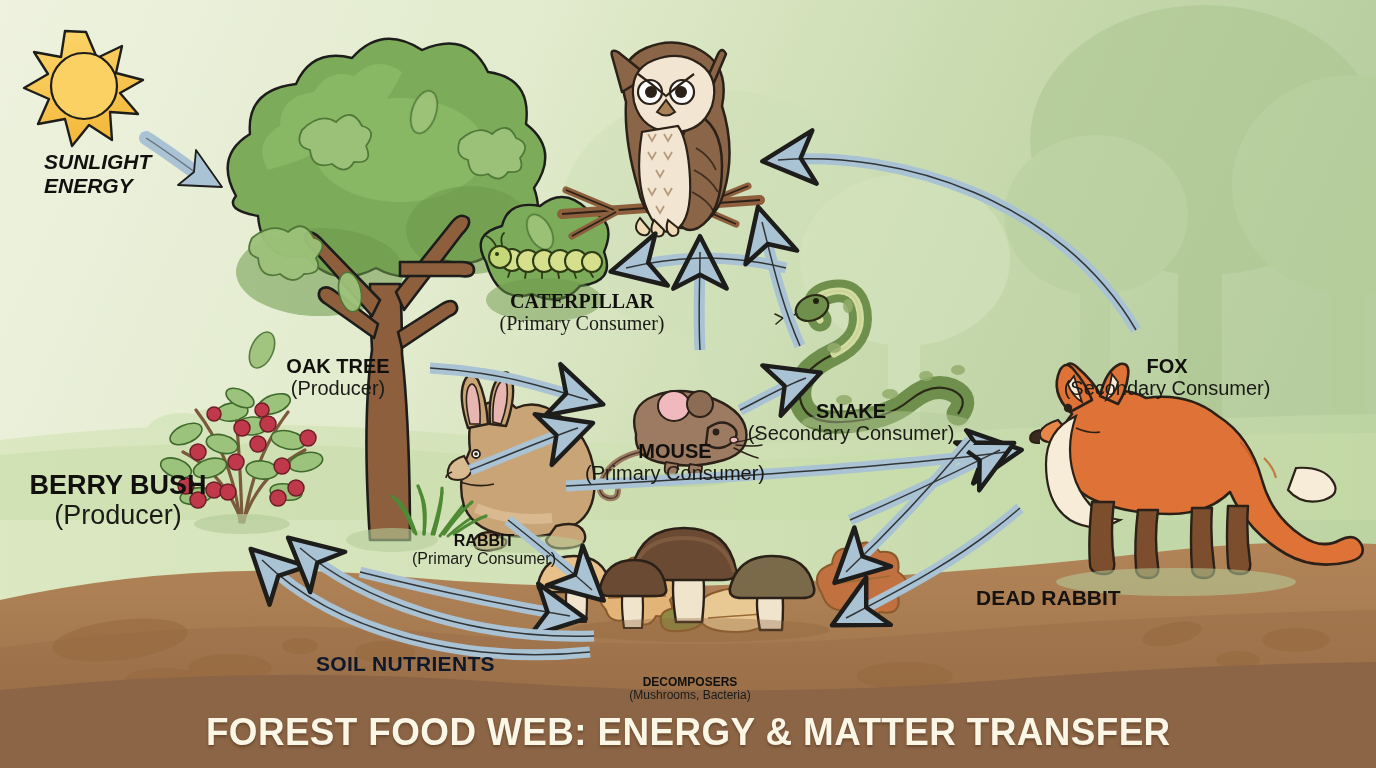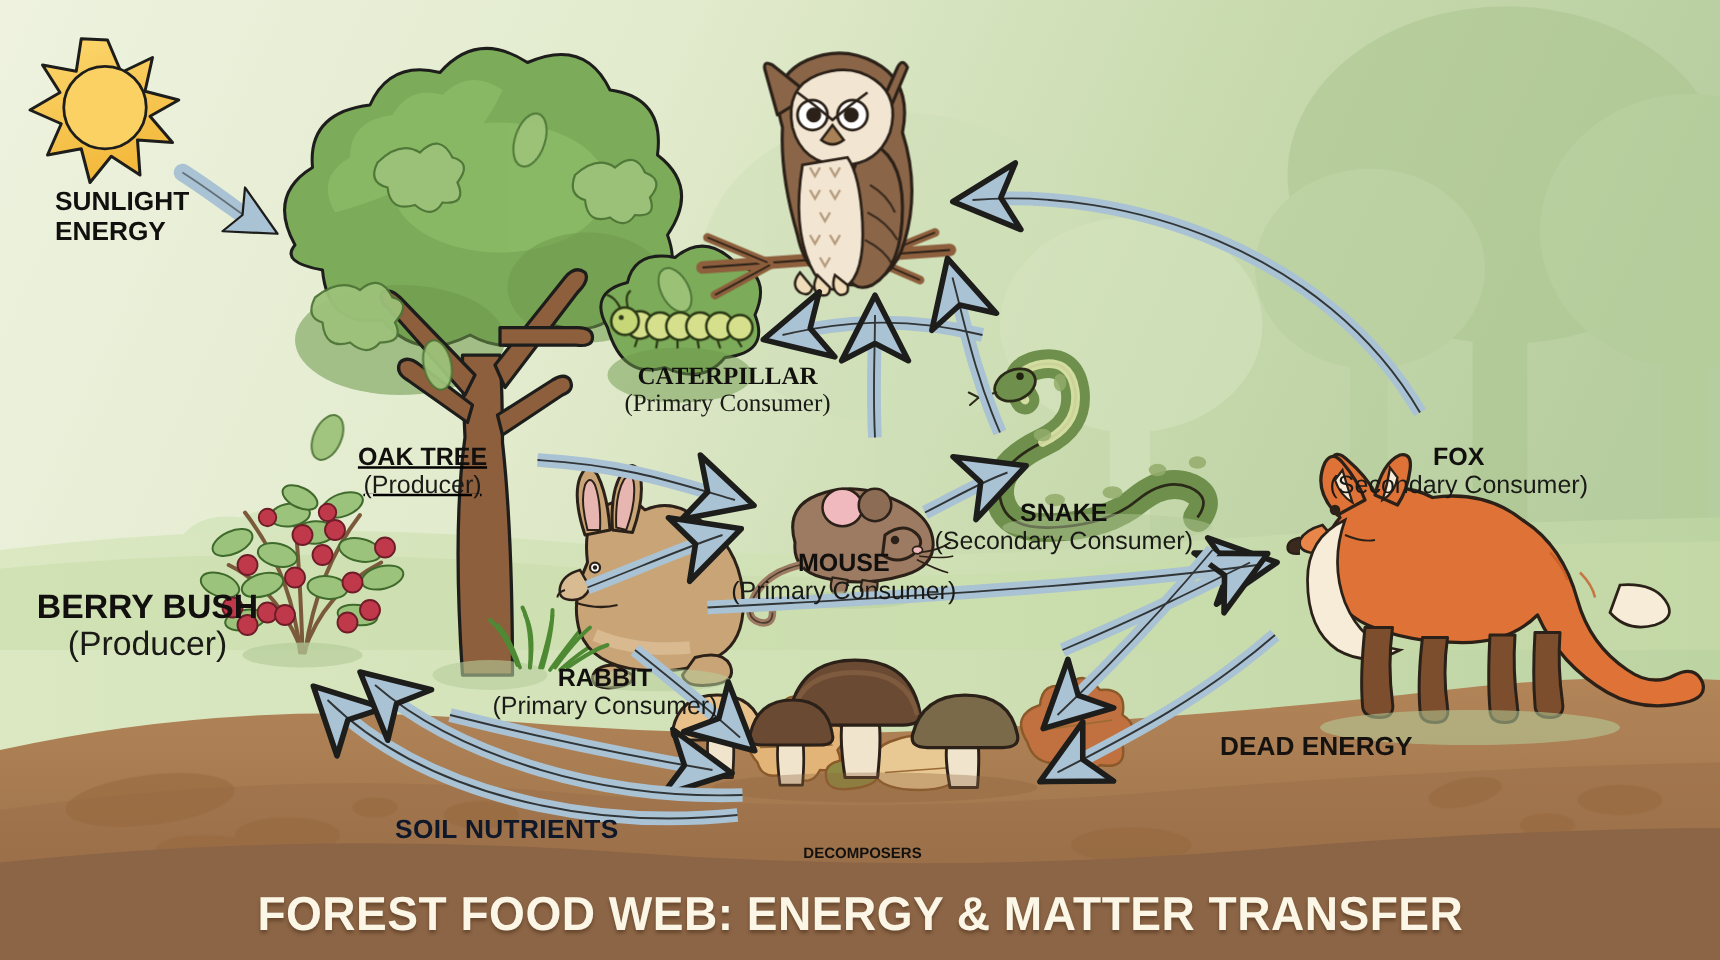--- a/index.html
+++ b/index.html
@@ -511,41 +511,41 @@
       <path d="M850,520 C920,490 960,470 1000,450"></path>
       <path d="M1020,508 C960,560 900,590 846,618"></path>
       <path d="M970,440 C920,500 880,540 846,572"></path>
       <path d="M508,520 C548,552 572,572 592,590"></path>
       <path d="M360,572 C440,592 510,606 570,616"></path>
       <path d="M590,652 C470,664 340,636 262,560"></path>
       <path d="M594,636 C470,640 360,600 300,548"></path>
     </g>
   </svg>
 
-  <div class="lbl left two" style="left:44px;top:150px;font-size:21px;">
+  <div class="lbl left two" style="left:44px;top:150px;font-size:21px;font-style:italic;">
     <span class="nm">SUNLIGHT</span>
     <span class="nm">ENERGY</span>
   </div>
 
-  <div class="lbl center" style="left:338px;top:355px;font-size:20px;text-decoration:underline;">
+  <div class="lbl center" style="left:338px;top:355px;font-size:20px;">
     <span class="nm">OAK TREE</span><br>
     <span class="rl">(Producer)</span>
   </div>
 
   <div class="lbl center" style="left:118px;top:470px;font-size:27px;">
     <span class="nm">BERRY BUSH</span><br>
     <span class="rl">(Producer)</span>
   </div>
 
   <div class="lbl center" style="left:582px;top:290px;font-size:20px;font-family:Liberation Serif, serif;">
     <span class="nm">CATERPILLAR</span><br>
     <span class="rl">(Primary Consumer)</span>
   </div>
 
-  <div class="lbl center" style="left:484px;top:532px;font-size:20px;">
+  <div class="lbl center" style="left:484px;top:532px;font-size:16px;">
     <span class="nm">RABBIT</span><br>
     <span class="rl">(Primary Consumer)</span>
   </div>
 
   <div class="lbl center" style="left:675px;top:440px;font-size:20px;">
     <span class="nm">MOUSE</span><br>
     <span class="rl">(Primary Consumer)</span>
   </div>
 
   <div class="lbl center" style="left:851px;top:400px;font-size:20px;">
@@ -554,25 +554,26 @@
   </div>
 
   <div class="lbl center" style="left:1167px;top:355px;font-size:20px;">
     <span class="nm">FOX</span><br>
     <span class="rl">(Secondary Consumer)</span>
   </div>
 
 
   <div class="lbl center" style="left:690px;top:676px;font-size:12px;">
     <span class="nm">DECOMPOSERS</span><br>
+    <span class="rl">(Mushrooms, Bacteria)</span>
   </div>
 
   <div class="soil-lbl" style="left:316px;top:652px;">SOIL NUTRIENTS</div>
 
   <div class="dead-lbl" style="left:976px;top:586px;">
-    <span>DEAD ENERGY</span><br>
+    <span>DEAD RABBIT</span><br>
   </div>
 
   <div class="title-bar">
     <div class="title-txt">FOREST FOOD WEB: ENERGY &amp; MATTER TRANSFER</div>
   </div>
 
 </div>
 
 </body></html>

